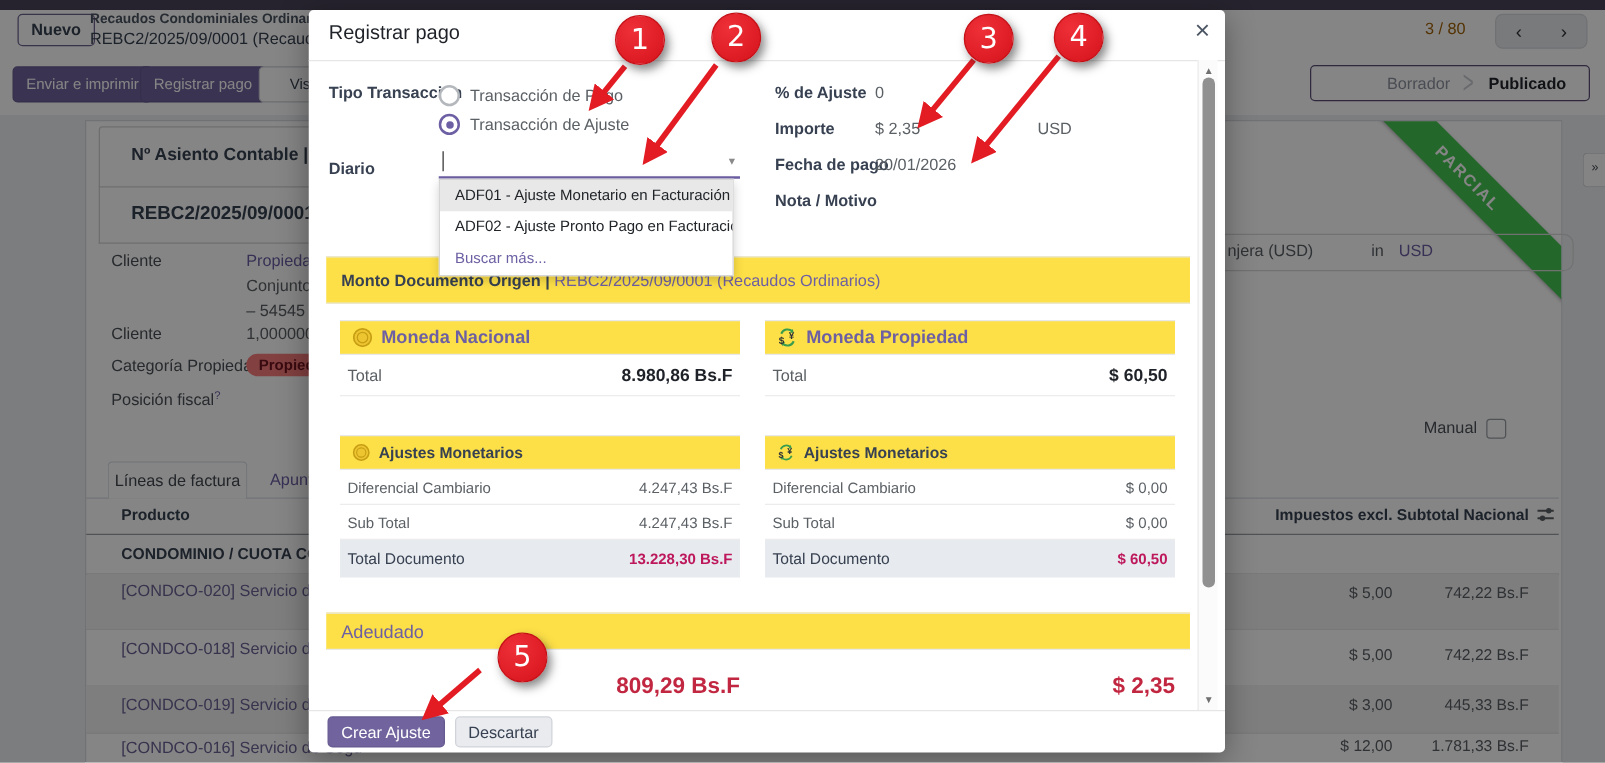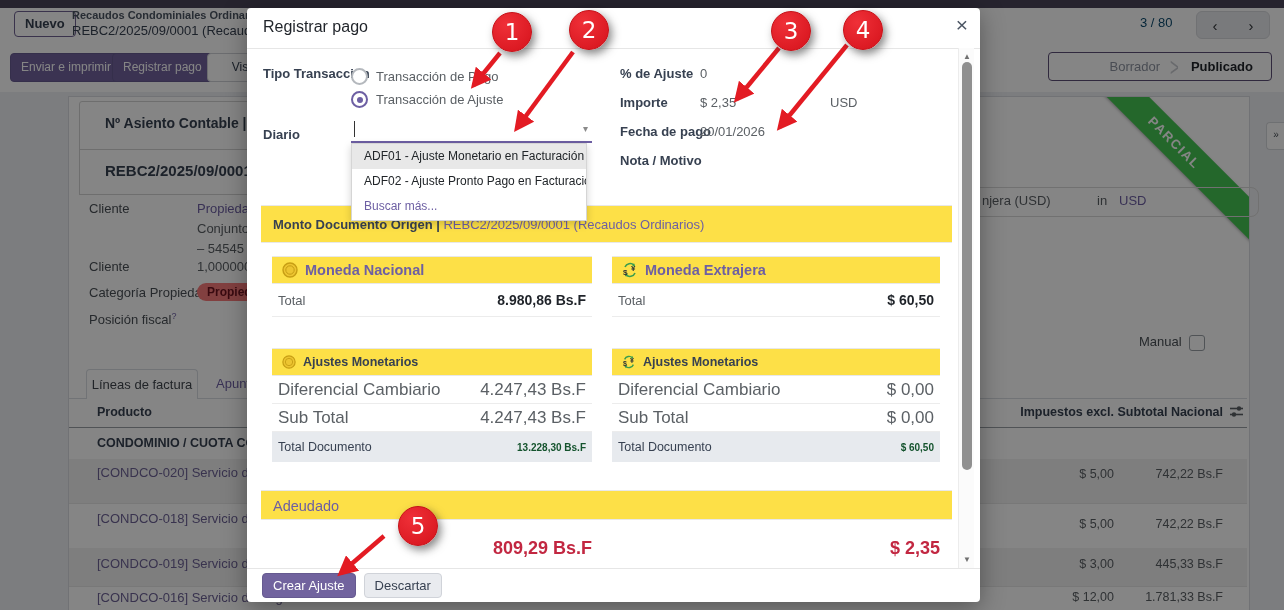--- a/index.html
+++ b/index.html
@@ -8,21 +8,21 @@
   .ab{position:absolute;}
   
   .bg{position:absolute;inset:0;background:#fff;}
   .topstrip{left:0;top:0;width:1284px;height:8px;background:#4a4458;}
   .headerzone{left:0;top:8px;width:1284px;height:84px;background:#fff;}
   .contentzone{left:0;top:92px;width:1284px;height:518px;background:#eef0f3;}
   .btn-new{left:14px;top:11px;height:24px;padding:0 10px;background:#fff;border:1px solid #6f6292;
     border-radius:4px;font-weight:600;color:#374151;line-height:24px;}
   .crumb1{left:72px;top:9px;font-size:11px;font-weight:600;color:#4b5563;}
   .crumb2{left:72px;top:23px;font-size:13px;color:#374151;white-space:nowrap;}
-  .pager-count{left:1140px;top:15px;color:#0c4a6e;}
+  .pager-count{left:1140px;top:15px;color:#a16207;}
   .pager-box{left:1196px;top:11px;width:72px;height:26px;background:#e9eaee;border:1px solid #d6d8dd;
     border-radius:6px;display:flex;align-items:center;justify-content:space-around;color:#2f3337;font-size:15px;}
   .btn-purple{height:29px;padding:0 10px;background:#71639e;border:1px solid #665a90;border-radius:4px;
     color:#fff;font-size:12px;line-height:27px;}
   .btn-light{height:29px;padding:0 10px;background:#fff;border:1px solid #cfd2d6;border-radius:4px;
     color:#374151;font-size:12px;line-height:27px;}
   .statusbox{left:1048px;top:52px;width:222px;height:27px;background:#fff;border:1px solid #5d4f77;
     border-radius:4px;display:flex;align-items:center;justify-content:flex-end;overflow:hidden;}
   .status-draft{color:#8d93a0;padding:0 10px 0 18px;}
   .status-chev{color:#c9cbd1;font-size:15px;transform:scaleY(1.7);}
@@ -78,24 +78,24 @@
   .dd-hl{background:#e8e8e8;}
   .dd-more{color:#6d5fa3;height:24px;line-height:24px;padding-left:12px;font-size:12px;}
   .band{background:#fde047;border-top:1px solid #e8e8e8;border-bottom:1px solid #e8e8e8;}
   .origin-band{left:14px;top:197px;width:691px;height:38px;line-height:38px;padding-left:12px;box-sizing:border-box;}
   .panel-h{height:28px;display:flex;align-items:center;gap:7px;padding-left:10px;box-sizing:border-box;}
   .panel-title{font-size:14.5px;font-weight:600;color:#6d5fa3;}
   .totrow{height:33px;display:flex;align-items:center;justify-content:space-between;
     padding:0 6px;border-bottom:1px solid #ececec;box-sizing:border-box;}
   .totval{font-size:14px;font-weight:700;color:#1f2329;}
   .adjrow{height:28px;display:flex;align-items:center;justify-content:space-between;padding:0 6px;
-    border-bottom:1px solid #ececec;font-size:17px;color:#5b6065;box-sizing:border-box;}
+    border-bottom:1px solid #ececec;font-size:12px;color:#5b6065;box-sizing:border-box;}
   .docrow{height:30px;display:flex;align-items:center;justify-content:space-between;padding:0 6px;
     background:#e7eaee;font-size:12.5px;color:#374151;box-sizing:border-box;}
-  .docval{font-size:10px;font-weight:700;color:#14532d;}
+  .docval{font-size:12px;font-weight:700;color:#be185d;}
   .due-band{left:14px;top:482px;width:691px;height:30px;line-height:30px;padding-left:12px;
     font-size:14.5px;color:#6d5fa3;box-sizing:border-box;}
   .dueval{font-size:18px;font-weight:700;color:#c22741;text-align:right;}
   .m-footer{left:0;top:560px;width:733px;height:34px;border-top:1px solid #e6e6e6;
     display:flex;align-items:center;gap:8px;padding-left:15px;box-sizing:border-box;}
   .btn-create{height:25px;padding:0 10px;background:#71639e;border:1px solid #665a90;border-radius:4px;
     color:#fff;font-size:13px;}
   .btn-discard{height:25px;padding:0 10px;background:#e9ebef;border:1px solid #d0d3d9;border-radius:4px;
     color:#374151;font-size:13px;}
   .scrolltrack{left:711px;top:40px;width:16px;height:520px;background:#fbfbfb;border-left:1px solid #ececec;box-sizing:border-box;}
@@ -294,21 +294,21 @@
     <div class="ab" style="left:365px;top:248px;width:328px;">
       <div class="band panel-h">
         <svg width="16" height="16" viewBox="0 0 16 16">
           <path d="M3,5 A5.5,5.5 0 0 1 12,3.2" fill="none" stroke="#3a9d4e" stroke-width="1.6"></path>
           <path d="M12,1 L13,4 L10,4.4 Z" fill="#3a9d4e"></path>
           <path d="M13,11 A5.5,5.5 0 0 1 4,12.8" fill="none" stroke="#3a9d4e" stroke-width="1.6"></path>
           <path d="M4,15 L3,12 L6,11.6 Z" fill="#3a9d4e"></path>
           <text x="1" y="13" font-size="8" font-weight="bold" fill="#2f3337">$</text>
           <text x="9" y="9" font-size="8" font-weight="bold" fill="#2f3337">¥</text>
         </svg>
-        <span class="panel-title">Moneda Extrajera</span>
+        <span class="panel-title">Moneda Propiedad</span>
       </div>
       <div class="totrow">
         <span class="gray">Total</span>
         <span class="totval">$ 60,50</span>
       </div>
       <div style="height:31px;"></div>
       <div class="band panel-h">
         <svg width="14" height="14" viewBox="0 0 16 16">
           <path d="M3,5 A5.5,5.5 0 0 1 12,3.2" fill="none" stroke="#3a9d4e" stroke-width="1.6"></path>
           <path d="M12,1 L13,4 L10,4.4 Z" fill="#3a9d4e"></path>

